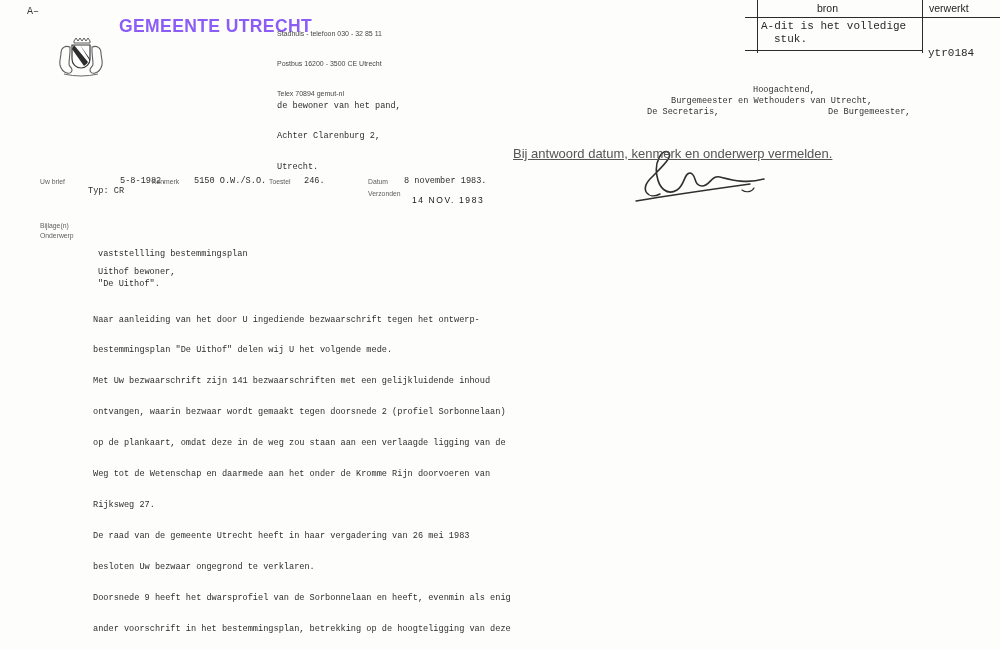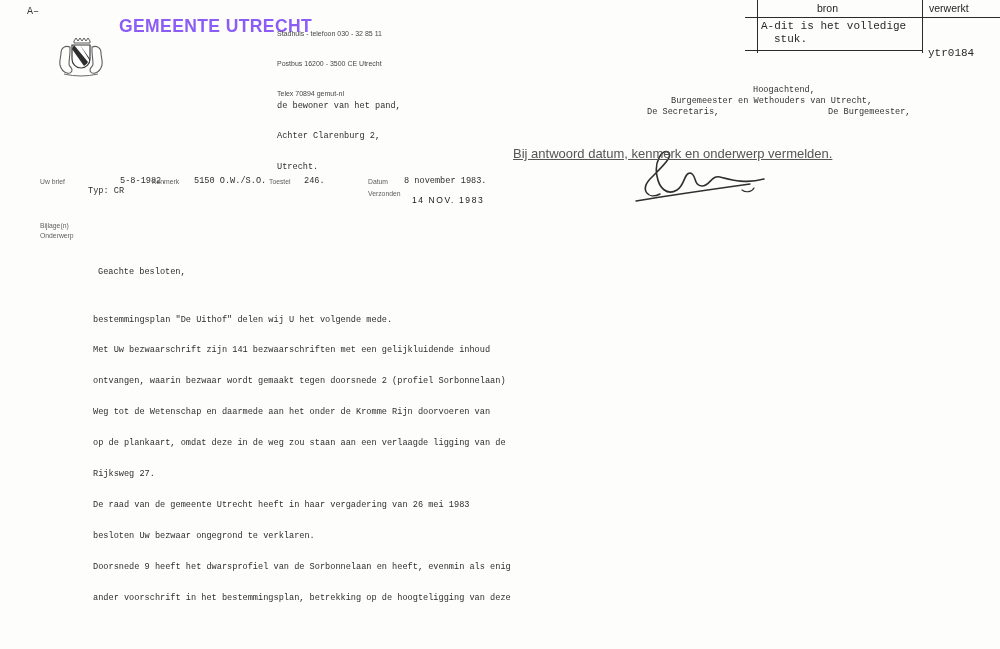--- a/index.html
+++ b/index.html
@@ -103,29 +103,34 @@
   <div class="abs mono" style="left:194px;top:176px;font-family:Liberation Mono, monospace;">5150 O.W./S.O.</div>
   <div class="abs label" style="left:269px;top:178px;">Toestel</div>
   <div class="abs mono" style="left:304px;top:176px;">246.</div>
   <div class="abs label" style="left:368px;top:178px;">Datum</div>
   <div class="abs mono" style="left:404px;top:176px;text-align:center;">8 november 1983.</div>
   <div class="abs label" style="left:368px;top:190px;">Verzonden</div>
   <div class="abs stamp">14 NOV. 1983</div>
 
   <div class="abs label" style="left:40px;top:222px;">Bijlage(n)</div>
   <div class="abs label" style="left:40px;top:232px;">Onderwerp</div>
+  <div class="abs mono" style="left:98px;top:228px;">
+    <div>vaststellling bestemmingsplan</div>
+    <div>"De Uithof".</div>
+  </div>
 
-  <div class="abs mono" style="left:98px;top:267px;">Geachte besloten,</div>
+  <div class="abs mono" style="left:98px;top:267px;">Uithof bewoner,</div>
 
   <div class="abs body-block mono">
+    <div class="bl">Naar aanleiding van het door U ingediende bezwaarschrift tegen het ontwerp-</div>
     <div class="bl">bestemmingsplan "De Uithof" delen wij U het volgende mede.</div>
     <div class="bl">Met Uw bezwaarschrift zijn 141 bezwaarschriften met een gelijkluidende inhoud</div>
     <div class="bl">ontvangen, waarin bezwaar wordt gemaakt tegen doorsnede 2 (profiel Sorbonnelaan)</div>
+    <div class="bl">op de plankaart, omdat deze in de weg zou staan aan een verlaagde ligging van de</div>
     <div class="bl">Weg tot de Wetenschap en daarmede aan het onder de Kromme Rijn doorvoeren van</div>
-    <div class="bl">op de plankaart, omdat deze in de weg zou staan aan een verlaagde ligging van de</div>
     <div class="bl">Rijksweg 27.</div>
     <div class="bl">De raad van de gemeente Utrecht heeft in haar vergadering van 26 mei 1983</div>
     <div class="bl">besloten Uw bezwaar ongegrond te verklaren.</div>
     <div class="bl">Doorsnede 9 heeft het dwarsprofiel van de Sorbonnelaan en heeft, evenmin als enig</div>
     <div class="bl">ander voorschrift in het bestemmingsplan, betrekking op de hoogteligging van deze</div>
     
     
     
     
     

